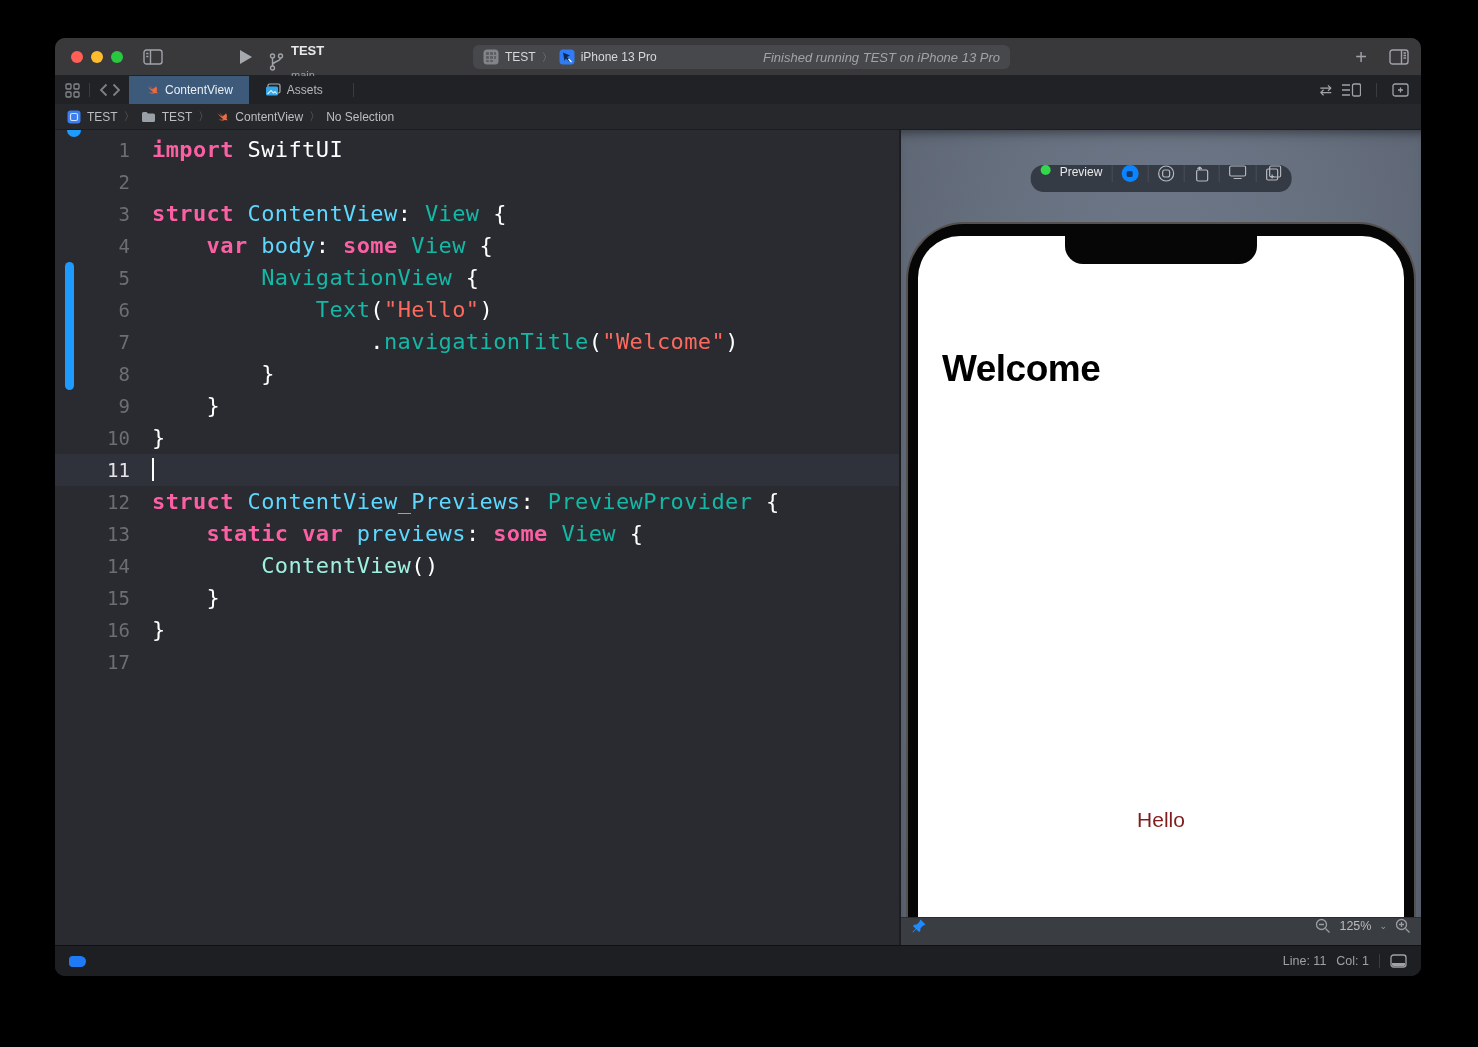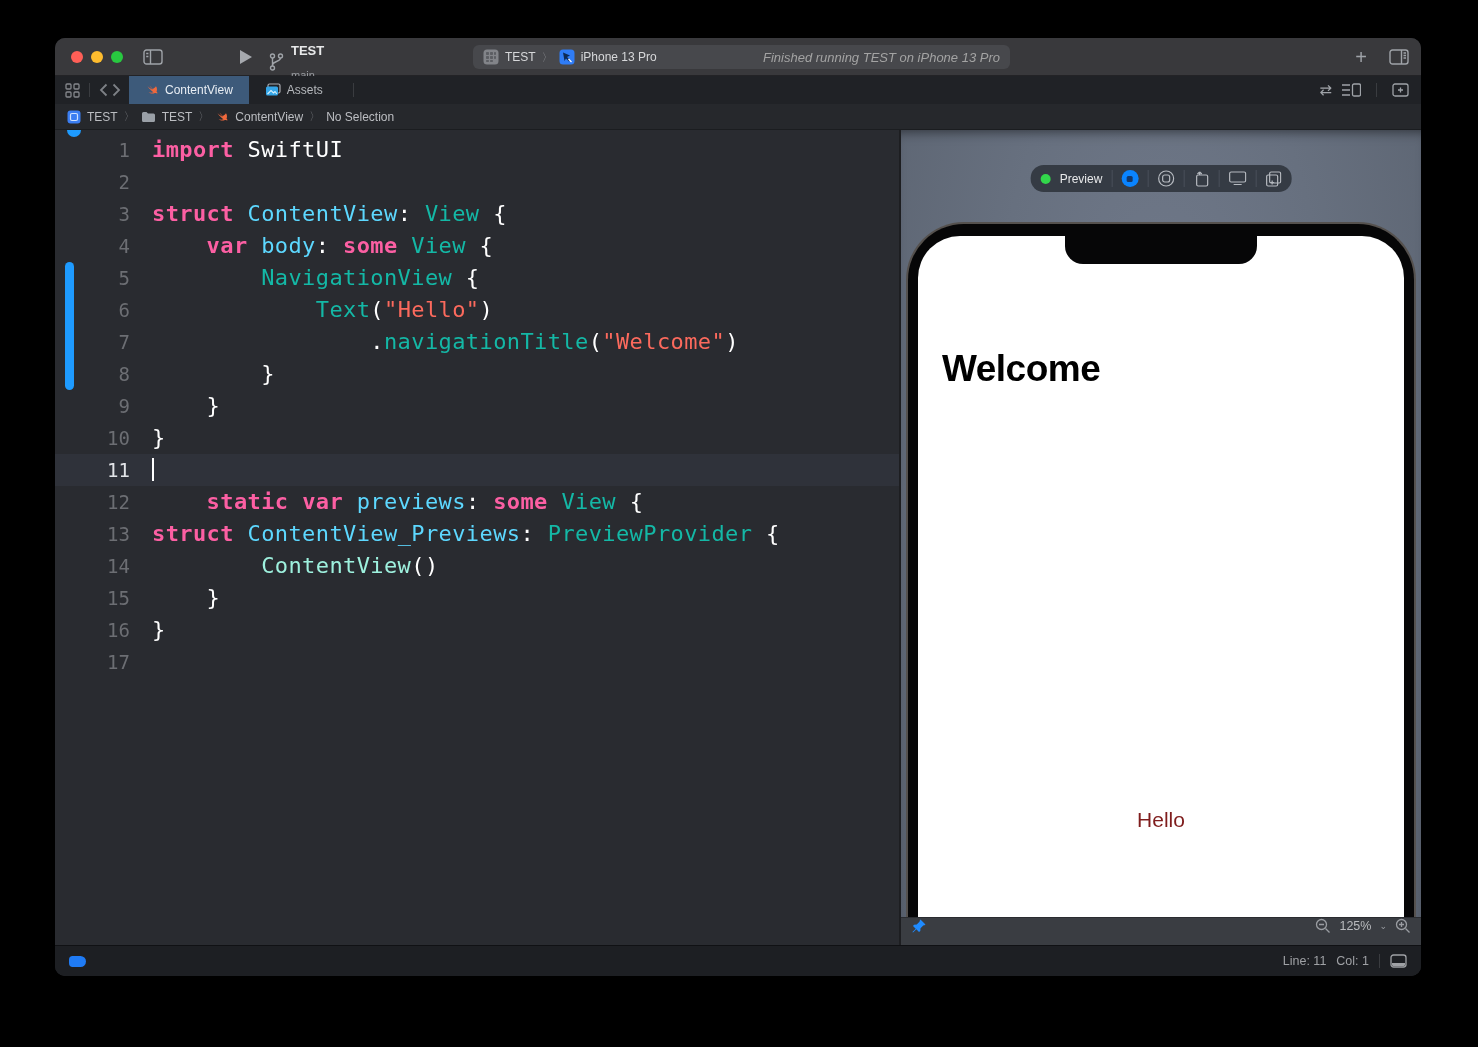--- a/index.html
+++ b/index.html
@@ -66,21 +66,21 @@
   .change-bar.top { top:0; height:7px; left:12px; width:14px; border-radius:0 0 7px 7px; }
   .change-bar.mid { top:132px; height:128px; }
 
   
   .preview { position:relative; width:522px; height:100%; border-left:2px solid #1d1e21;
              display:flex; flex-direction:column; }
   .preview-canvas { position:relative; flex:1; overflow:hidden;
       background:radial-gradient(ellipse at 50% 30%, #70798a 0%, #67707f 45%, #59616e 100%);
       box-shadow:inset 0 10px 12px -8px rgba(0,0,0,.5); }
   .preview-toolbar { position:absolute; left:50%; transform:translateX(-50%); top:35px; height:27px;
-      background:#353b44; border-radius:13px; display:flex; align-items:center; padding:0 10px; gap:9px; }
+      background:#353b44; border-radius:13px; display:flex; align-items:flex-start; padding:0 10px; gap:9px; }
   .preview-toolbar .label { font-size:12px; color:#e8e9ea; }
   .pt-div { width:1px; height:17px; background:#4a505a; }
   .green-dot { width:10px; height:10px; border-radius:50%; background:#32d74b; }
   .pt-icon { display:flex; align-items:center; color:#b6bac0; }
   .live-btn { width:17px; height:17px; border-radius:50%; background:#0a84ff; display:flex; align-items:center; justify-content:center; }
   .live-btn .sq { width:6px; height:6px; border-radius:1.5px; background:#13386b; }
 
   .phone { position:absolute; left:5px; width:510px; top:92px; bottom:-30px;
            background:#060607; border:2px solid #55514e; border-bottom:none;
            border-radius:58px 58px 0 0; }
@@ -265,22 +265,22 @@
           <div class="code-line"></div>
           <div class="code-line"><span class="tk-kw">struct</span><span class="tk-pl"> </span><span class="tk-type">ContentView</span><span class="tk-pl">: </span><span class="tk-ptype">View</span><span class="tk-pl"> {</span></div>
           <div class="code-line"><span class="tk-pl">    </span><span class="tk-kw">var</span><span class="tk-pl"> </span><span class="tk-type">body</span><span class="tk-pl">: </span><span class="tk-kw">some</span><span class="tk-pl"> </span><span class="tk-ptype">View</span><span class="tk-pl"> {</span></div>
           <div class="code-line"><span class="tk-pl">        </span><span class="tk-ptype">NavigationView</span><span class="tk-pl"> {</span></div>
           <div class="code-line"><span class="tk-pl">            </span><span class="tk-ptype">Text</span><span class="tk-pl">(</span><span class="tk-str">"Hello"</span><span class="tk-pl">)</span></div>
           <div class="code-line"><span class="tk-pl">                .</span><span class="tk-ptype">navigationTitle</span><span class="tk-pl">(</span><span class="tk-str">"Welcome"</span><span class="tk-pl">)</span></div>
           <div class="code-line"><span class="tk-pl">        }</span></div>
           <div class="code-line"><span class="tk-pl">    }</span></div>
           <div class="code-line"><span class="tk-pl">}</span></div>
           <div class="code-line current"><span class="cursor"></span></div>
+          <div class="code-line"><span class="tk-kw">struct</span><span class="tk-pl"> </span><span class="tk-type">ContentView_Previews</span><span class="tk-pl">: </span><span class="tk-ptype">PreviewProvider</span><span class="tk-pl"> {</span></div>
           <div class="code-line"><span class="tk-pl">    </span><span class="tk-kw">static</span><span class="tk-pl"> </span><span class="tk-kw">var</span><span class="tk-pl"> </span><span class="tk-type">previews</span><span class="tk-pl">: </span><span class="tk-kw">some</span><span class="tk-pl"> </span><span class="tk-ptype">View</span><span class="tk-pl"> {</span></div>
-          <div class="code-line"><span class="tk-kw">struct</span><span class="tk-pl"> </span><span class="tk-type">ContentView_Previews</span><span class="tk-pl">: </span><span class="tk-ptype">PreviewProvider</span><span class="tk-pl"> {</span></div>
           <div class="code-line"><span class="tk-pl">        </span><span class="tk-proj">ContentView</span><span class="tk-pl">()</span></div>
           <div class="code-line"><span class="tk-pl">    }</span></div>
           <div class="code-line"><span class="tk-pl">}</span></div>
           <div class="code-line"></div>
         </div>
       <div class="gutter" id="gutter">
           <div class="num">1</div>
           <div class="num">2</div>
           <div class="num">3</div>
           <div class="num">4</div>

